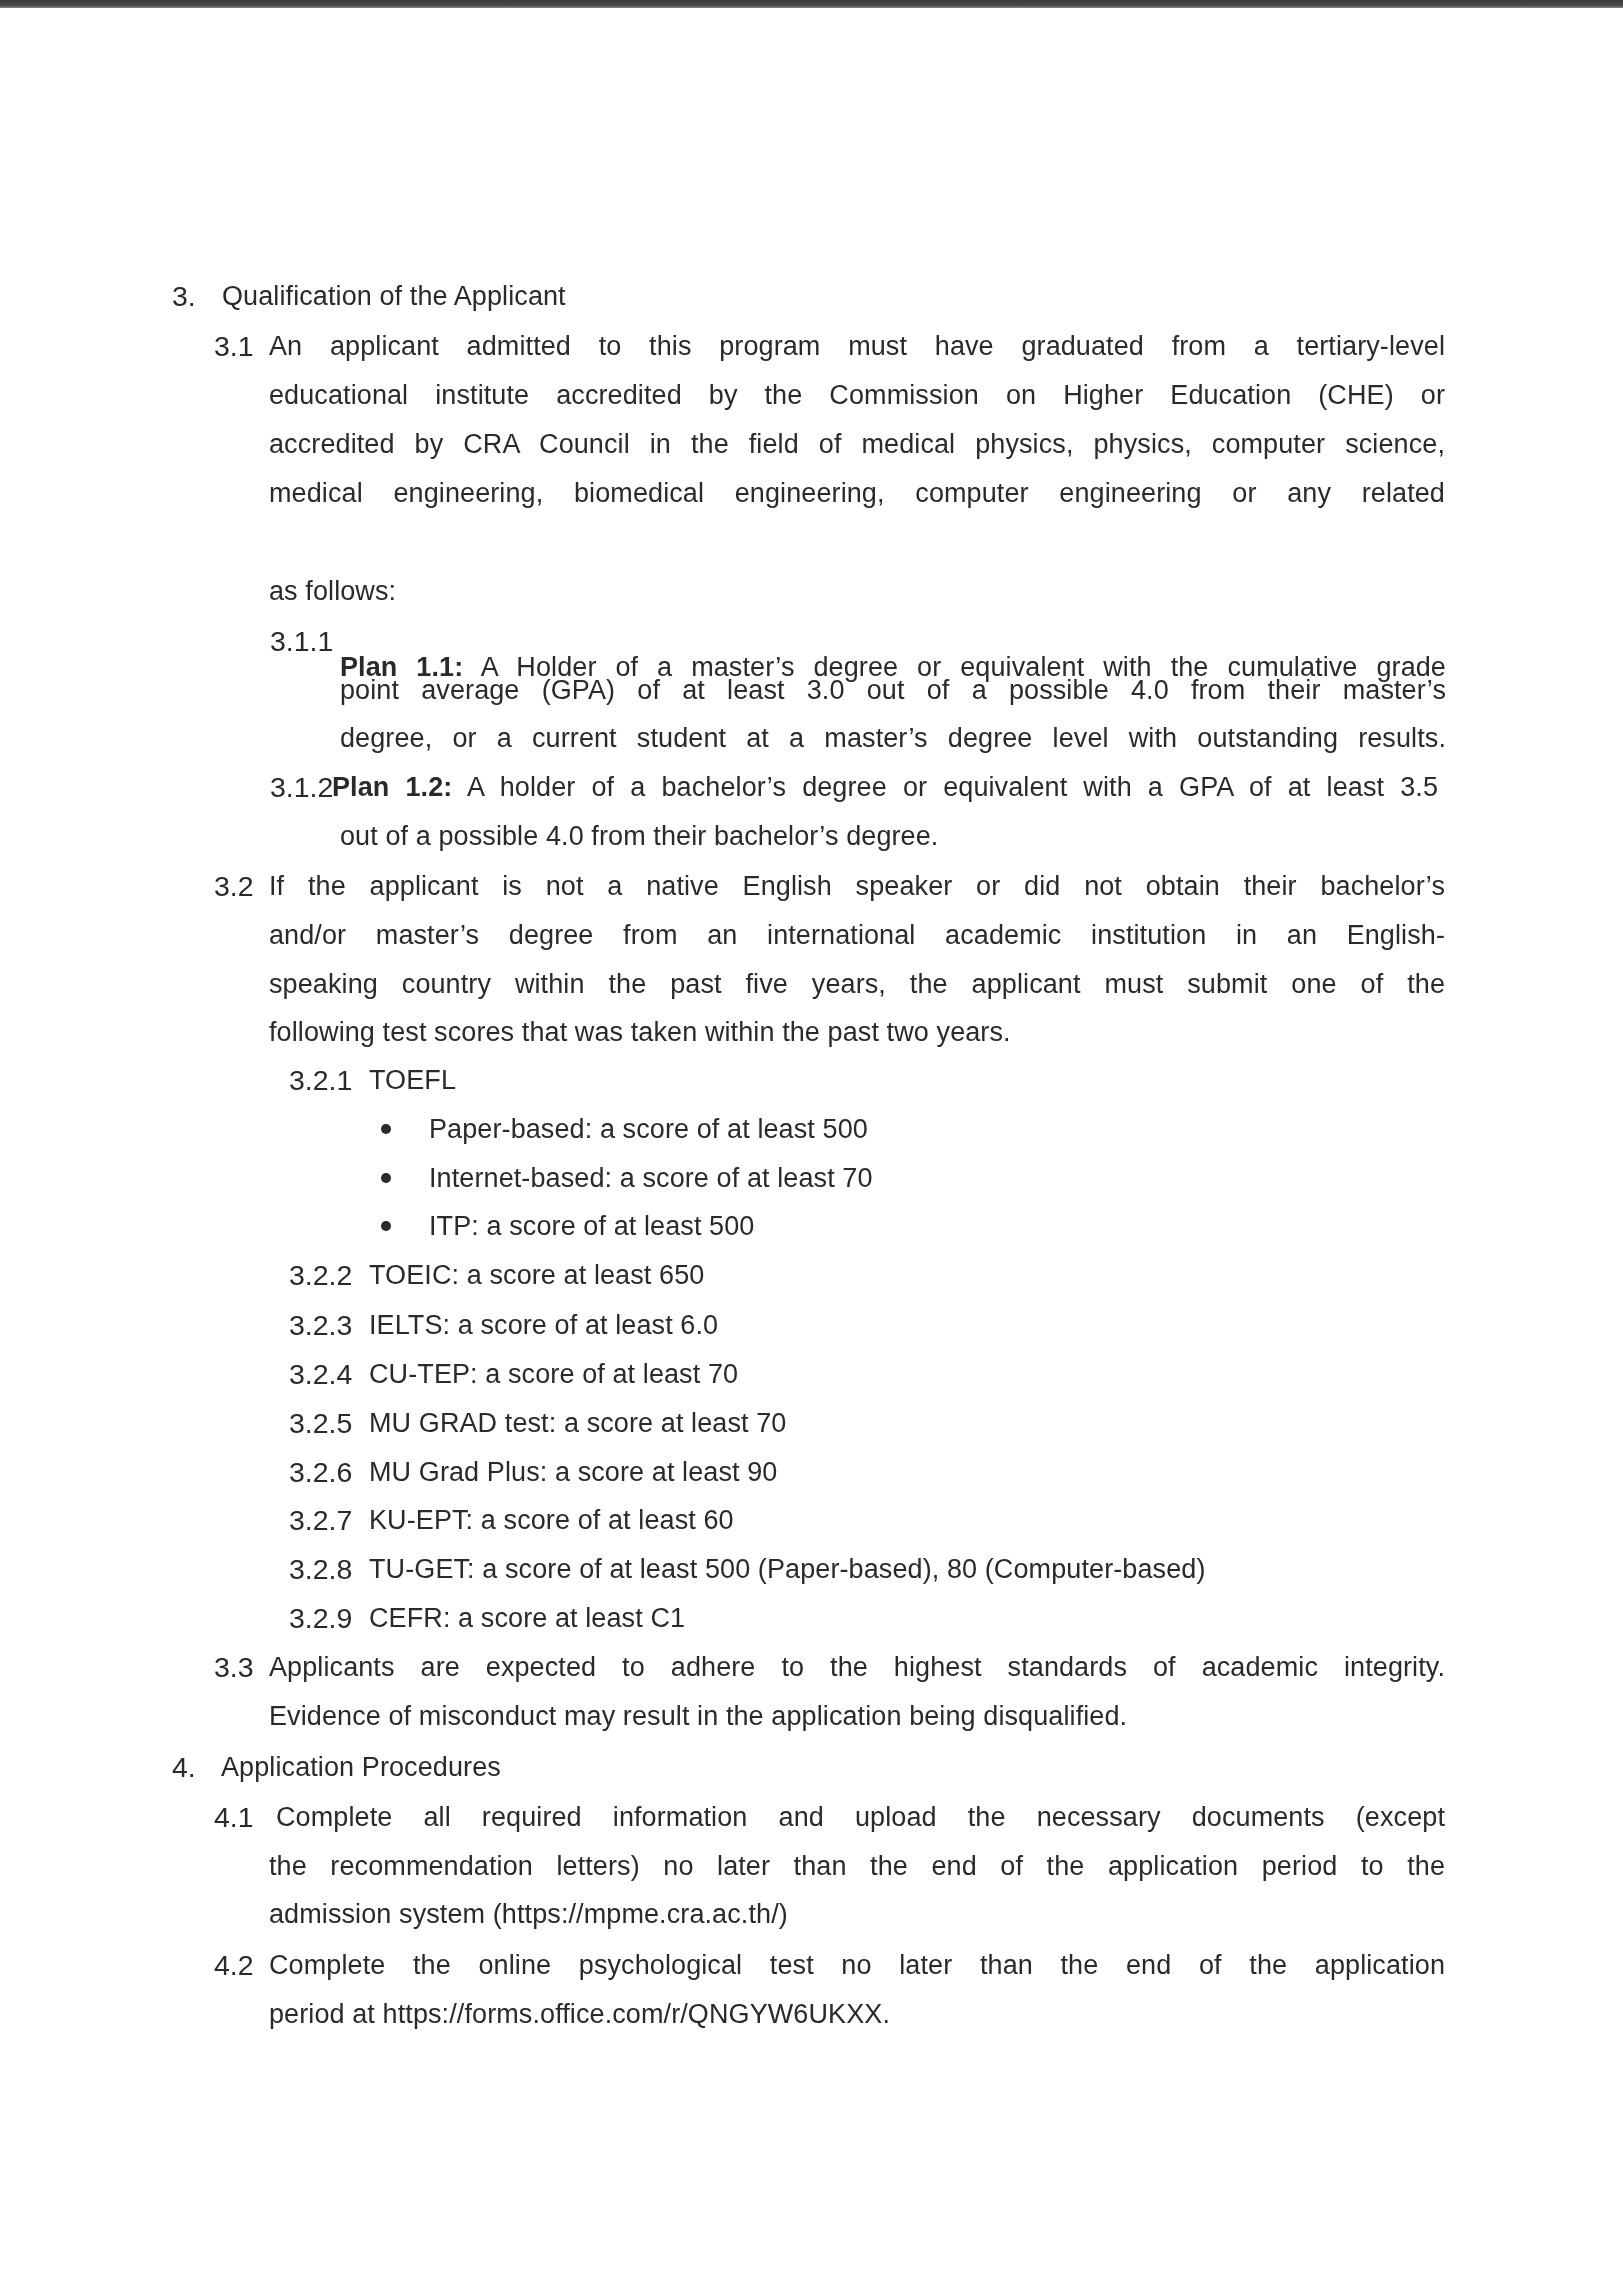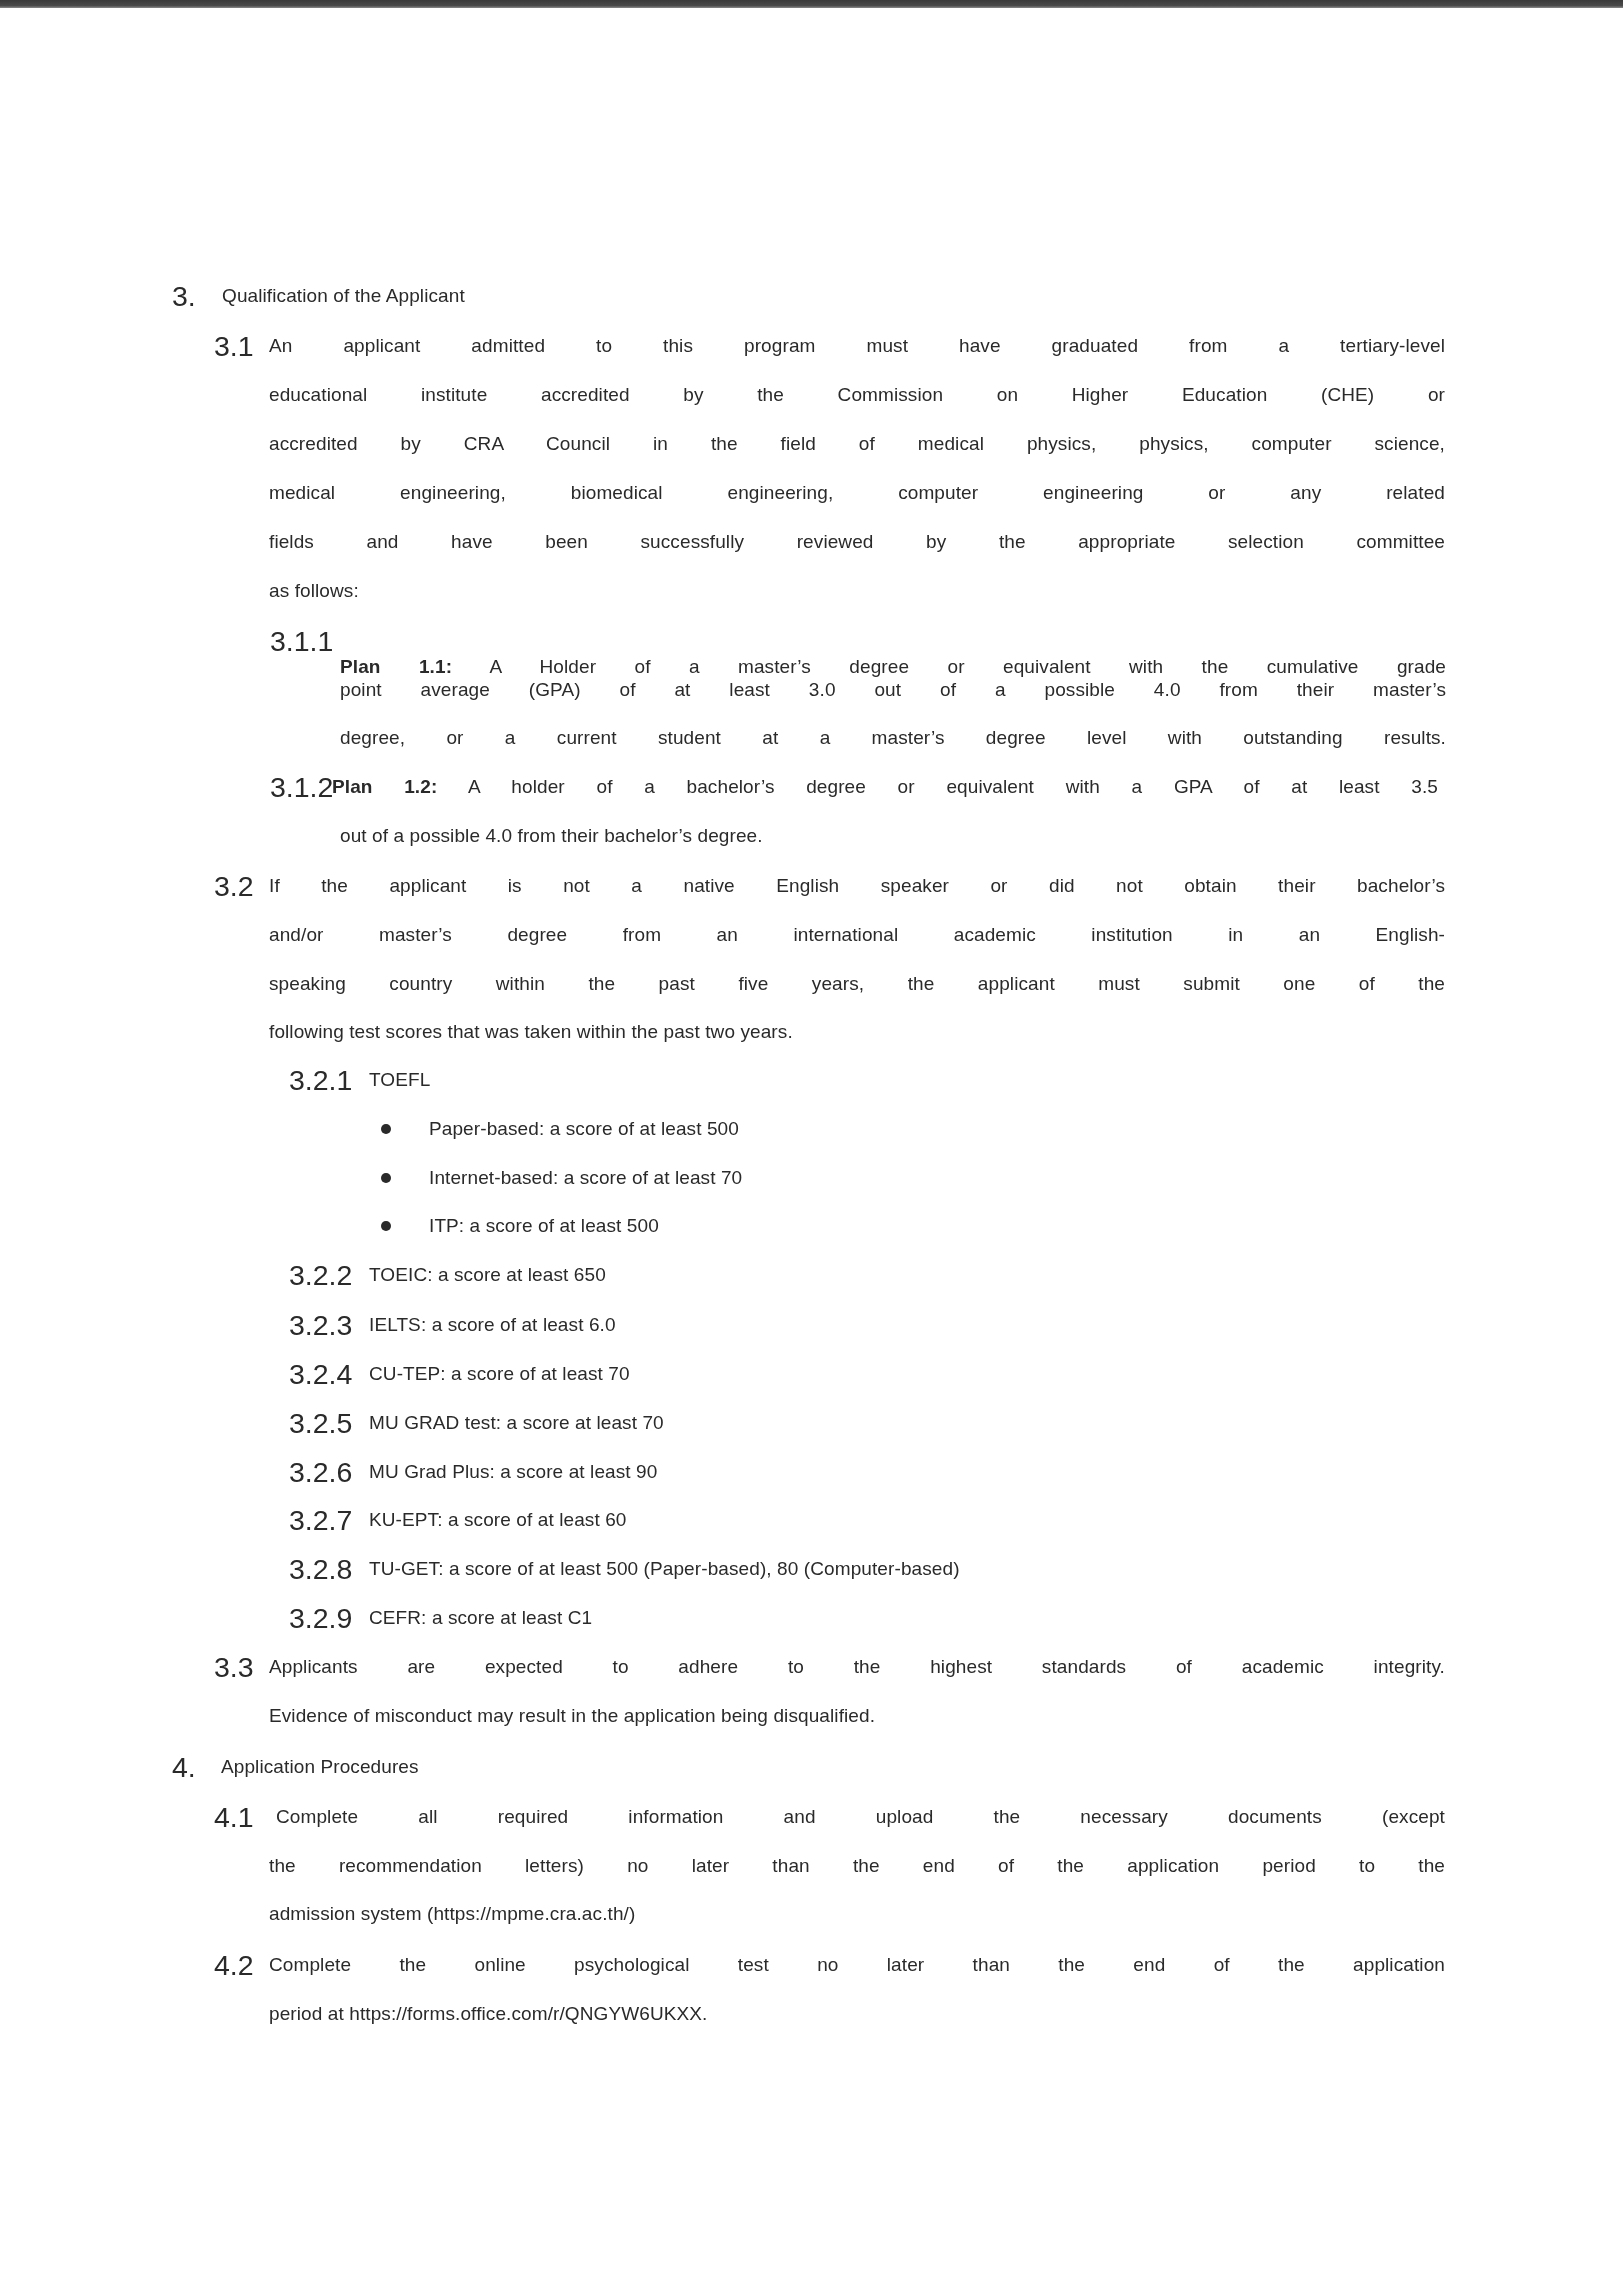--- a/index.html
+++ b/index.html
@@ -6,21 +6,21 @@
   body {
     width: 1623px; height: 2295px; background: #ffffff; position: relative; overflow: hidden;
     font-family: "Liberation Sans", "DejaVu Sans", sans-serif; color: #2a2a2a;
   }
   .scan-edge {
     position: absolute; left: 0; top: 0; width: 1623px; height: 7.9px;
     background: linear-gradient(#3a3a3a, #4a4a4a 70%, #8a8a8a);
   }
   .page { position: absolute; left: 0; top: 0; width: 1623px; height: 2295px; }
   .line {
-    position: absolute; white-space: nowrap; font-size: 19px; line-height: 34px;
+    position: absolute; white-space: nowrap; font-size: 27px; line-height: 34px;
     letter-spacing: 0.1px;
   }
   .num { position: absolute; white-space: nowrap; font-size: 28.5px; line-height: 34px; }
   .just { text-align: justify; text-align-last: justify; white-space: normal; }
   b { font-weight: bold; }
   .bullet-dot {
     position: absolute; width: 9.8px; height: 9.8px; border-radius: 50%; background: #2a2a2a;
   }
 </style>
 </head>
@@ -31,21 +31,20 @@
 <div class="page">
 
   <div class="num" style="left:172px; top:279px;">3.</div>
   <div class="line" style="left:222px; top:279px;">Qualification of the Applicant</div>
 
   <div class="num" style="left:214px; top:329px;">3.1</div>
   <div class="line just" style="left:269px; top:329px; width:1176px;">An applicant admitted to this program must have graduated from a tertiary-level</div>
   <div class="line just" style="left:269px; top:378px; width:1176px;">educational institute accredited by the Commission on Higher Education (CHE) or</div>
   <div class="line just" style="left:269px; top:427px; width:1176px;">accredited by CRA Council in the field of medical physics, physics, computer science,</div>
   <div class="line just" style="left:269px; top:476px; width:1176px;">medical engineering, biomedical engineering, computer engineering or any related</div>
-  <div class="line just" style="left:269px; top:525px; width:1176px;">fields and have been successfully reviewed by the appropriate selection committee</div>
   <div class="line" style="left:269px; top:574px;">as follows:</div>
 
   <div class="num" style="left:270px; top:624px;">3.1.1</div>
   <div class="line just" style="left:340px; top:624px; width:1106px;margin-top:26px;"><b>Plan 1.1:</b><span> A Holder of a master’s degree or equivalent with the cumulative grade</span></div>
   <div class="line just" style="left:340px; top:673px; width:1106px;">point average (GPA) of at least 3.0 out of a possible 4.0 from their master’s</div>
   <div class="line just" style="left:340px; top:721px; width:1106px;">degree, or a current student at a master’s degree level with outstanding results.</div>
 
   <div class="num" style="left:270px; top:770px;">3.1.2</div>
   <div class="line just" style="left:332px; top:770px; width:1106px;"><b>Plan 1.2:</b><span> A holder of a bachelor’s degree or equivalent with a GPA of at least 3.5</span></div>
   <div class="line" style="left:340px; top:819px;">out of a possible 4.0 from their bachelor’s degree.</div>

